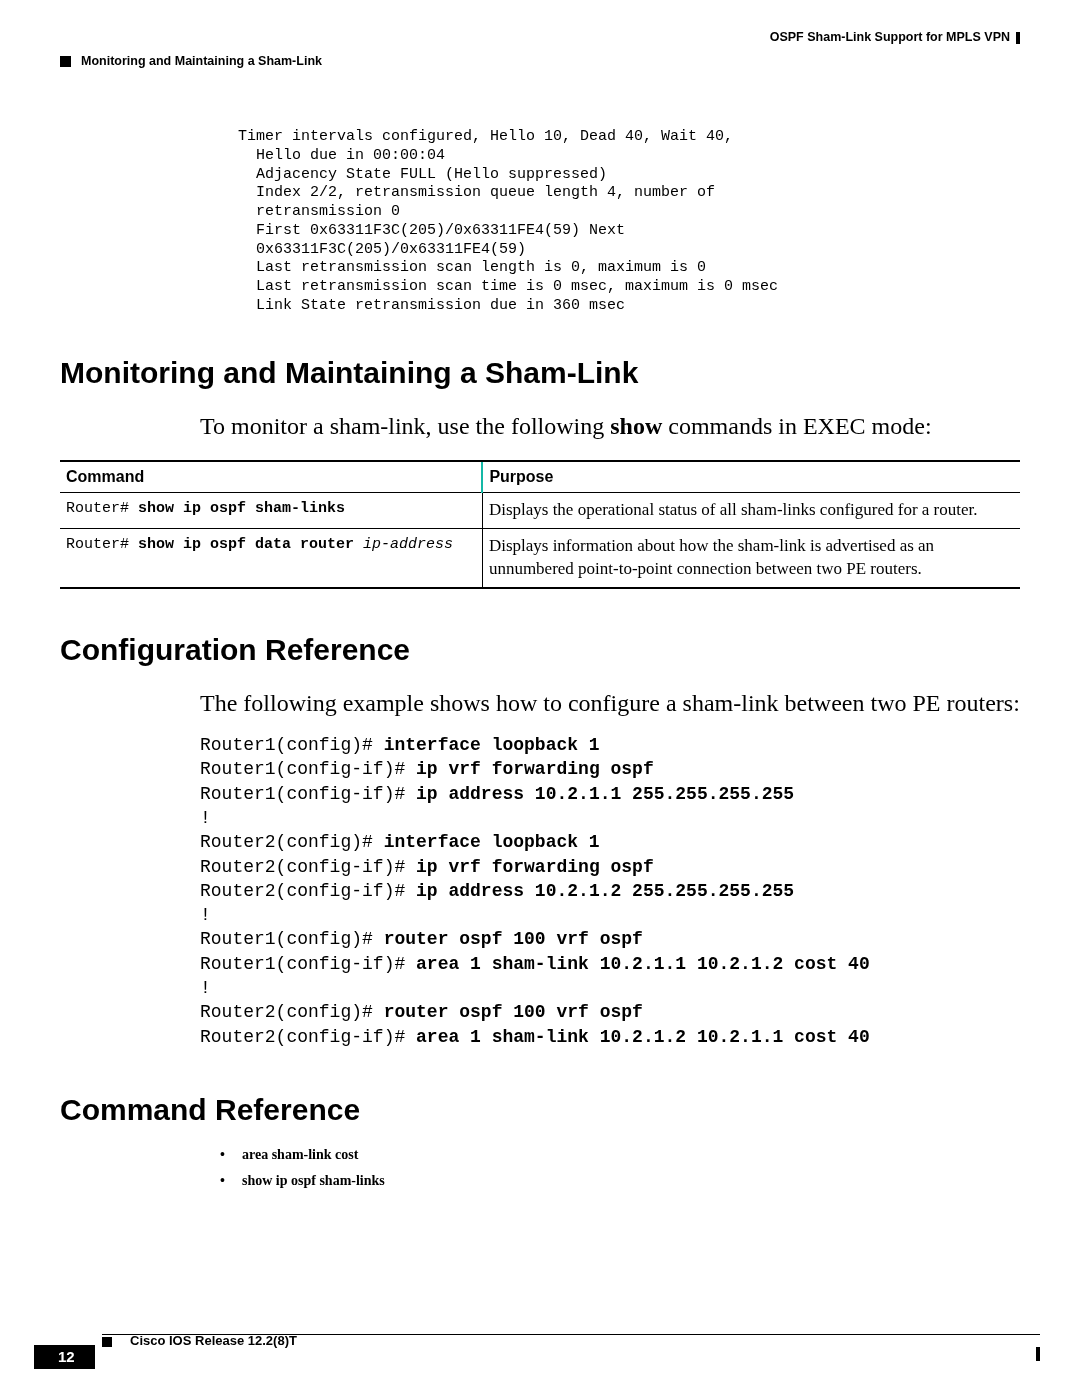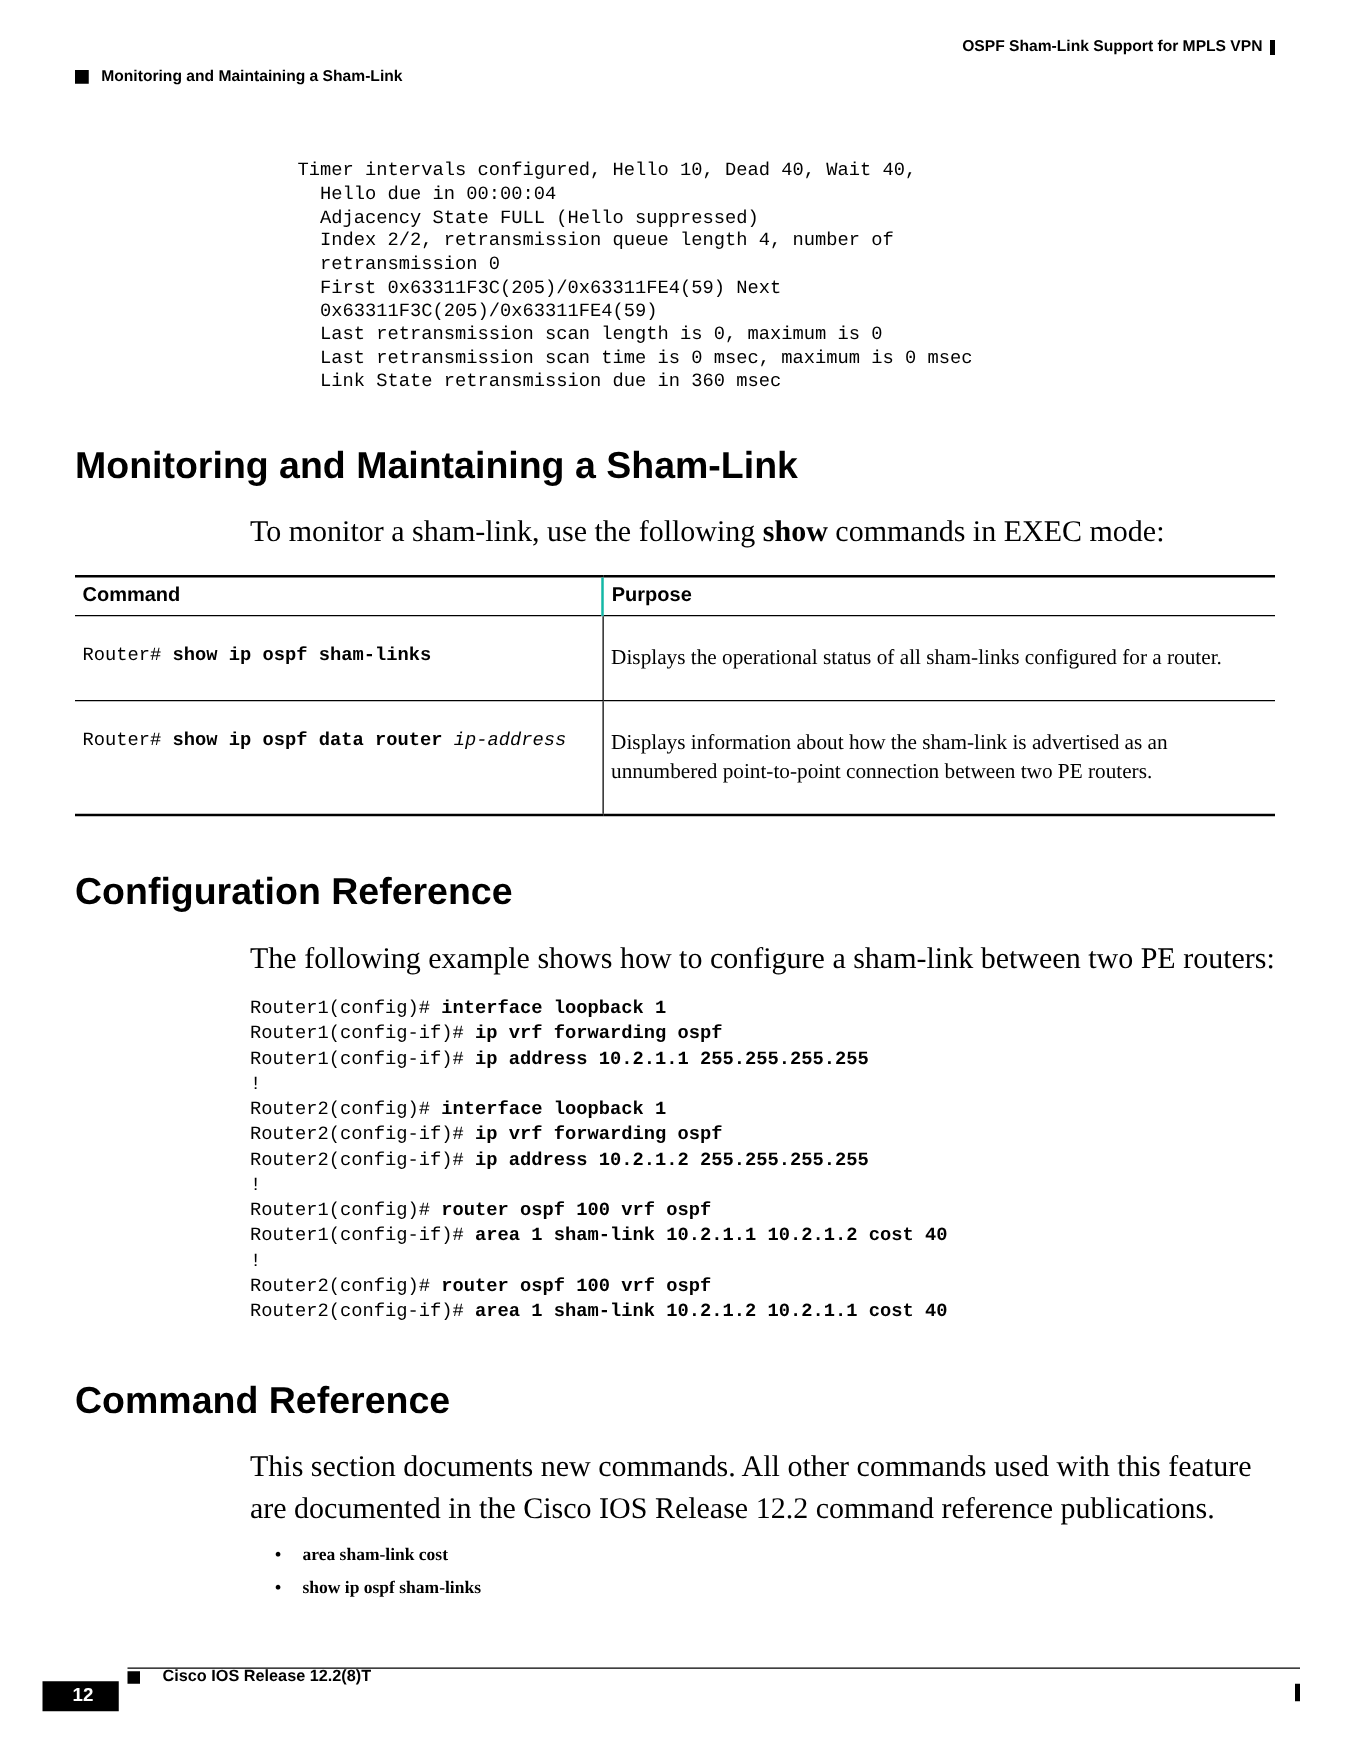--- a/index.html
+++ b/index.html
@@ -57,21 +57,21 @@
   .code-block {
     font-family: "Courier New", Courier, monospace;
     font-size: 15px;
     white-space: pre;
     margin-left: 160px;
     line-height: 1.25;
     margin-bottom: 40px;
   }
   .code-block2 {
     font-family: "Courier New", Courier, monospace;
-    font-size: 15px;
+    font-size: 18px;
     white-space: pre;
     margin-left: 140px;
     line-height: 1.35;
     margin-top: 12px;
     margin-bottom: 44px;
   }
   .code-block2 b { font-weight: bold; }
   h1.sec {
     font-family: Arial, Helvetica, sans-serif;
     font-weight: bold;
@@ -95,21 +95,21 @@
     text-align: left;
     font-family: Arial, Helvetica, sans-serif;
     font-weight: bold;
     font-size: 16px;
     border-top: 2px solid #000;
     border-bottom: 1px solid #000;
     padding: 6px 6px;
   }
   table.cmd td {
     border-bottom: 1px solid #000;
-    padding: 22px 6px;
+    padding: 6px 6px;
     vertical-align: top;
     line-height: 1.35;
   }
   table.cmd tr:last-child td { border-bottom: 2px solid #000; }
   table.cmd td.cmdcell {
     font-family: "Courier New", Courier, monospace;
     font-size: 15px;
     white-space: nowrap;
   }
   table.cmd td.cmdcell .prompt { font-weight: normal; }
@@ -251,21 +251,20 @@
 <span>Router2(config-if)# </span><b>ip address 10.2.1.2 255.255.255.255</b>
 <span>!</span>
 <span>Router1(config)# </span><b>router ospf 100 vrf ospf</b>
 <span>Router1(config-if)# </span><b>area 1 sham-link 10.2.1.1 10.2.1.2 cost 40</b>
 <span>!</span>
 <span>Router2(config)# </span><b>router ospf 100 vrf ospf</b>
 <span>Router2(config-if)# </span><b>area 1 sham-link 10.2.1.2 10.2.1.1 cost 40</b>
 </div>
 
   <h1 class="sec">Command Reference</h1>
-  <p class="body">This section documents new commands. All other commands used with this feature are documented in the Cisco IOS Release 12.2 command reference publications.</p>
   <ul class="ref">
     <li>area sham-link cost</li>
     <li>show ip ospf sham-links</li>
   </ul>
 </div>
 
 <div class="footer">
   <div class="footer-line"></div>
   <div class="footer-row">
     <span class="footer-sq"></span>

